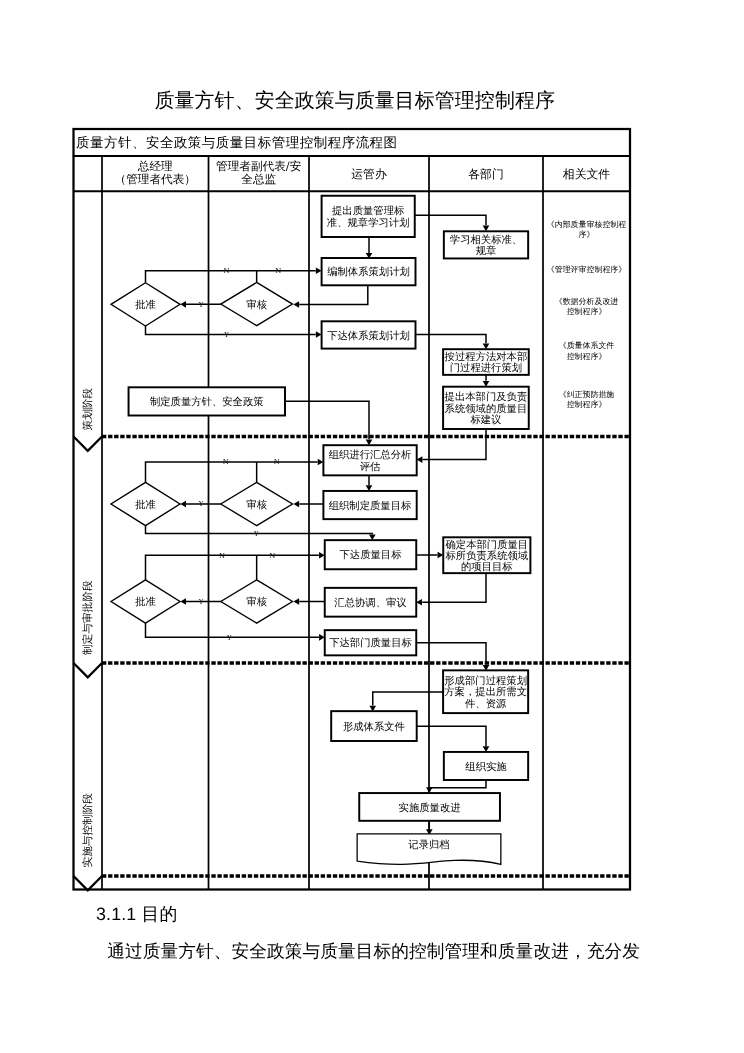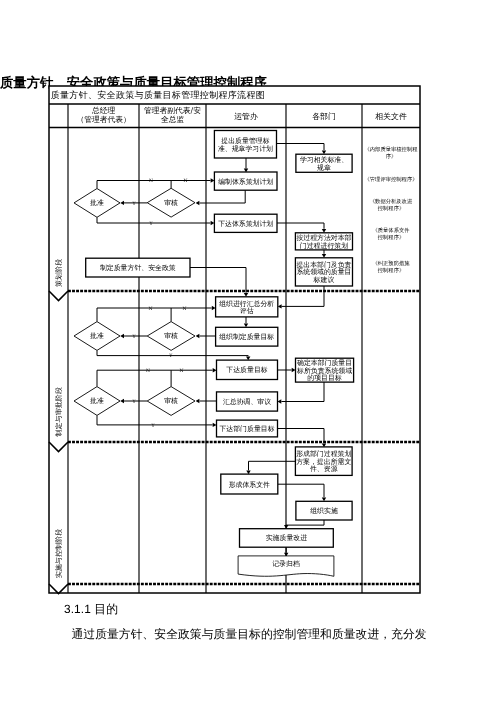--- a/index.html
+++ b/index.html
@@ -1,22 +1,22 @@
 <!DOCTYPE html>
 <html><head>
 <meta charset="utf-8">
 <style>
   html,body{margin:0;padding:0;background:#ffffff;}
   body{width:496px;height:702px;position:relative;overflow:hidden;
        font-family:"DejaVu Serif","Liberation Serif",serif;color:#000;
        -webkit-font-smoothing:antialiased;text-rendering:geometricPrecision;}
   #page{position:absolute;left:0;top:0;width:496px;height:702px;}
-  .doc-title{position:absolute;left:0;top:60px;width:473px;
-     font-family:"Liberation Sans",sans-serif;font-weight:bold;font-size:13.3px;
-     line-height:14px;letter-spacing:0.05px;margin-top:16px;}
+  .doc-title{position:absolute;left:0;top:60px;width:473px;text-align:center;
+     font-family:"Liberation Sans",sans-serif;font-weight:normal;font-size:13.3px;
+     line-height:14px;letter-spacing:0.05px;}
   svg#flow{position:absolute;left:0;top:0;}
   svg#flow text{font-family:"DejaVu Serif","Liberation Serif",serif;fill:#000;
      -webkit-font-smoothing:antialiased;}
   .sec-head{position:absolute;left:64px;top:602px;
      font-family:"Liberation Sans",sans-serif;font-size:11.9px;
      letter-spacing:0.1px;}
   .sec-body{position:absolute;left:48px;top:627px;width:430px;
      font-family:Liberation Mono, monospace;font-size:11.8px;text-indent:23.5px;
      white-space:nowrap;letter-spacing:0.04px;}
 </style>

